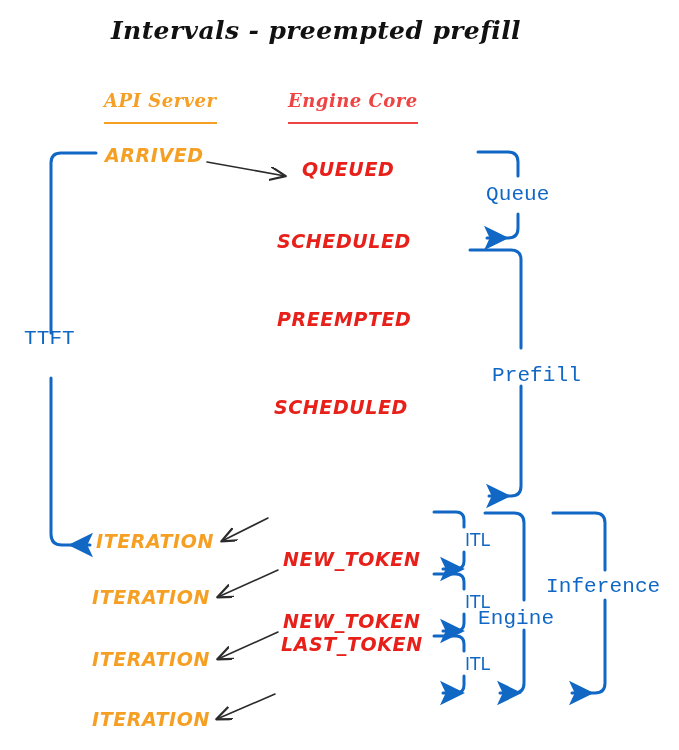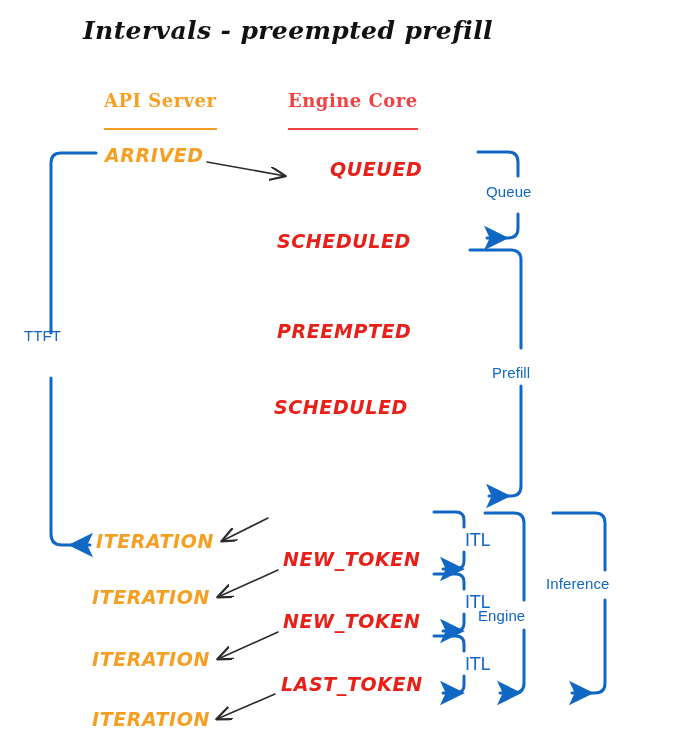--- a/index.html
+++ b/index.html
@@ -32,46 +32,48 @@
     line-height: 1;
   }
   
   .title {
     font-family: "DejaVu Serif", serif;
     font-style: italic;
     font-weight: bold;
     font-size: 25px;
     color: #111111;
     letter-spacing: 0.4px;
+    margin-left: 28px;
   }
   
   .colhead {
     font-family: "DejaVu Serif", serif;
+    font-style: italic;
     font-weight: bold;
     font-size: 18px;
     letter-spacing: 0.5px;
-    padding-bottom: 18px;
+    padding-bottom: 12px;
     border-bottom: 2px solid currentColor;
   }
   .c-api { color: #F5A024; }
   .c-engine { color: #ef4444; }
   
   .state {
     font-family: "DejaVu Sans", sans-serif;
     font-style: italic;
     font-weight: bold;
     font-size: 19px;
     letter-spacing: 0.6px;
   }
   .state-api { color: #F5A024; }
   .state-engine { color: #E8201A; }
   
   .ivl {
-    font-family: Liberation Sans, sans-serif;
-    font-size: 15px;
+    font-family: Liberation Mono, monospace;
+    font-size: 21px;
     color: #1167C4;
     letter-spacing: 0.1px;
   }
   .ivl-sm {
     font-family: "DejaVu Sans", sans-serif;
     font-size: 17px;
     color: #1167C4;
     margin-left: 28px;
   }
 </style>
@@ -160,34 +162,34 @@
   <div class="txt state state-api" style="left:105px; top:146px;">ARRIVED</div>
 
   <div class="txt state state-api" style="left:96px; top:532px;">ITERATION</div>
 
   <div class="txt state state-api" style="left:92px; top:588px;">ITERATION</div>
 
   <div class="txt state state-api" style="left:92px; top:650px;">ITERATION</div>
 
   <div class="txt state state-api" style="left:92px; top:710px;">ITERATION</div>
 
-  <div class="txt state state-engine" style="left:302px; top:160px;margin-left:28px;">QUEUED</div>
+  <div class="txt state state-engine" style="left:302px; top:160px;">QUEUED</div>
 
   <div class="txt state state-engine" style="left:277px; top:232px;">SCHEDULED</div>
 
-  <div class="txt state state-engine" style="left:277px; top:322px;">PREEMPTED</div>
+  <div class="txt state state-engine" style="left:277px; top:310px;">PREEMPTED</div>
 
   <div class="txt state state-engine" style="left:274px; top:398px;">SCHEDULED</div>
 
 
   <div class="txt state state-engine" style="left:283px; top:550px;">NEW_TOKEN</div>
 
   <div class="txt state state-engine" style="left:283px; top:612px;">NEW_TOKEN</div>
 
-  <div class="txt state state-engine" style="left:281px; top:675px;">LAST_TOKEN</div>
+  <div class="txt state state-engine" style="left:281px; top:635px;">LAST_TOKEN</div>
 
   <div class="txt ivl" style="left:24px; top:328px;">TTFT</div>
 
   <div class="txt ivl" style="left:486px; top:184px;">Queue</div>
 
   <div class="txt ivl" style="left:492px; top:355px;margin-top:10px;">Prefill</div>
 
   <div class="txt ivl-sm" style="left:437px; top:532px;">ITL</div>
 
   <div class="txt ivl-sm" style="left:437px; top:594px;">ITL</div>

